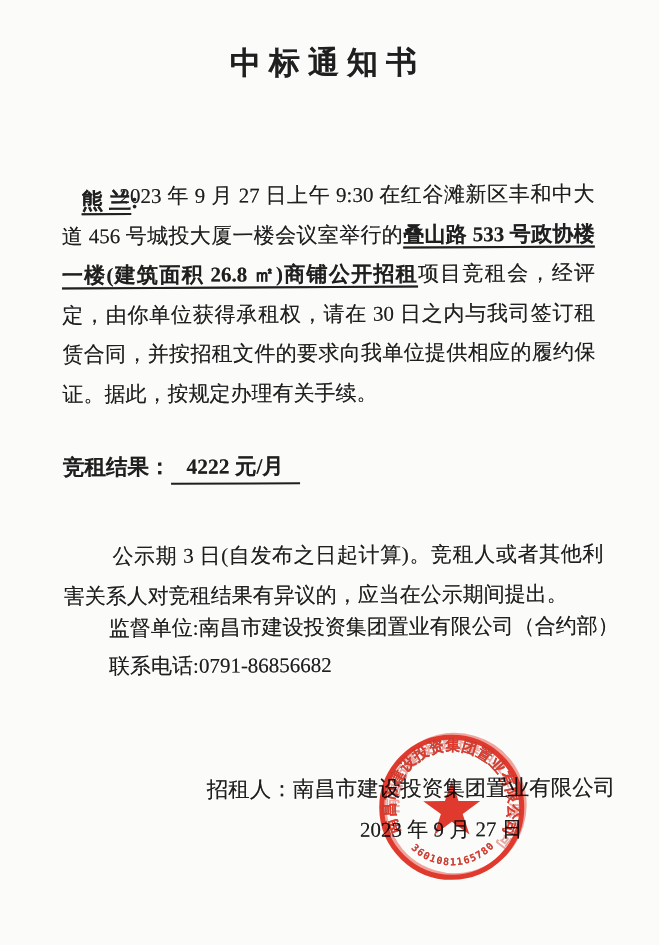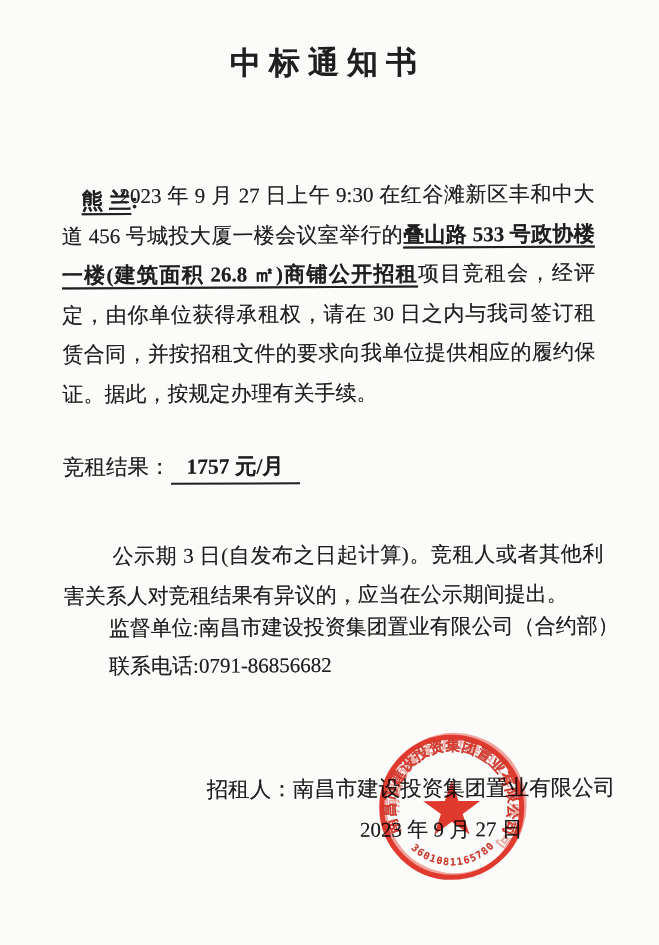--- a/index.html
+++ b/index.html
@@ -51,21 +51,21 @@
   .em-seg{
     font-weight:bold;
     text-decoration:underline;
     text-decoration-thickness:2px;
     text-underline-offset:5px;
   }
   .result-line{
     position:absolute;top:450px;left:63px;
     font-size:21.5px;line-height:32px;
   }
-  .result-line .label{font-weight:normal;}
+  .result-line .label{font-weight:bold;}
   .result-line .value{
     display:inline-block;
     padding:0 16px;
     border-bottom:2px solid var(--ink);
     font-weight:bold;
   }
   .notice-para{
     position:absolute;top:536px;left:63px;width:540px;
     font-size:21px;line-height:39.5px;
     text-align:justify;text-justify:inter-ideograph;
@@ -110,21 +110,21 @@
 
 <div class="page">
   <div class="content">
 
     <div class="doc-title">中标通知书</div>
 
     <div class="addressee"><span class="name">熊 兰</span><span>:</span></div>
 
     <p class="para1"><span>2023 年 9 月 27 日上午 9:30 在红谷滩新区丰和中大道 456 号城投大厦一楼会议室举行的</span><span class="em-seg">叠山路 533 号政协楼一楼(建筑面积 26.8 ㎡)商铺公开招租</span><span>项目竞租会，经评定，由你单位获得承租权，请在 30 日之内与我司签订租赁合同，并按招租文件的要求向我单位提供相应的履约保证。据此，按规定办理有关手续。</span></p>
 
-    <div class="result-line"><span class="label">竞租结果：</span><span class="value">1757 元/月</span></div>
+    <div class="result-line"><span class="label">竞租结果：</span><span class="value">4222 元/月</span></div>
 
     <p class="notice-para">公示期 3 日(自发布之日起计算)。竞租人或者其他利害关系人对竞租结果有异议的，应当在公示期间提出。</p>
 
     <div class="supervisor-line">监督单位:南昌市建设投资集团置业有限公司（合约部）</div>
 
     <div class="phone-line">联系电话:0791-86856682</div>
 
     <div class="lessor-line">招租人：南昌市建设投资集团置业有限公司</div>
 
     <div class="date-line">2023 年 9 月 27 日</div>

